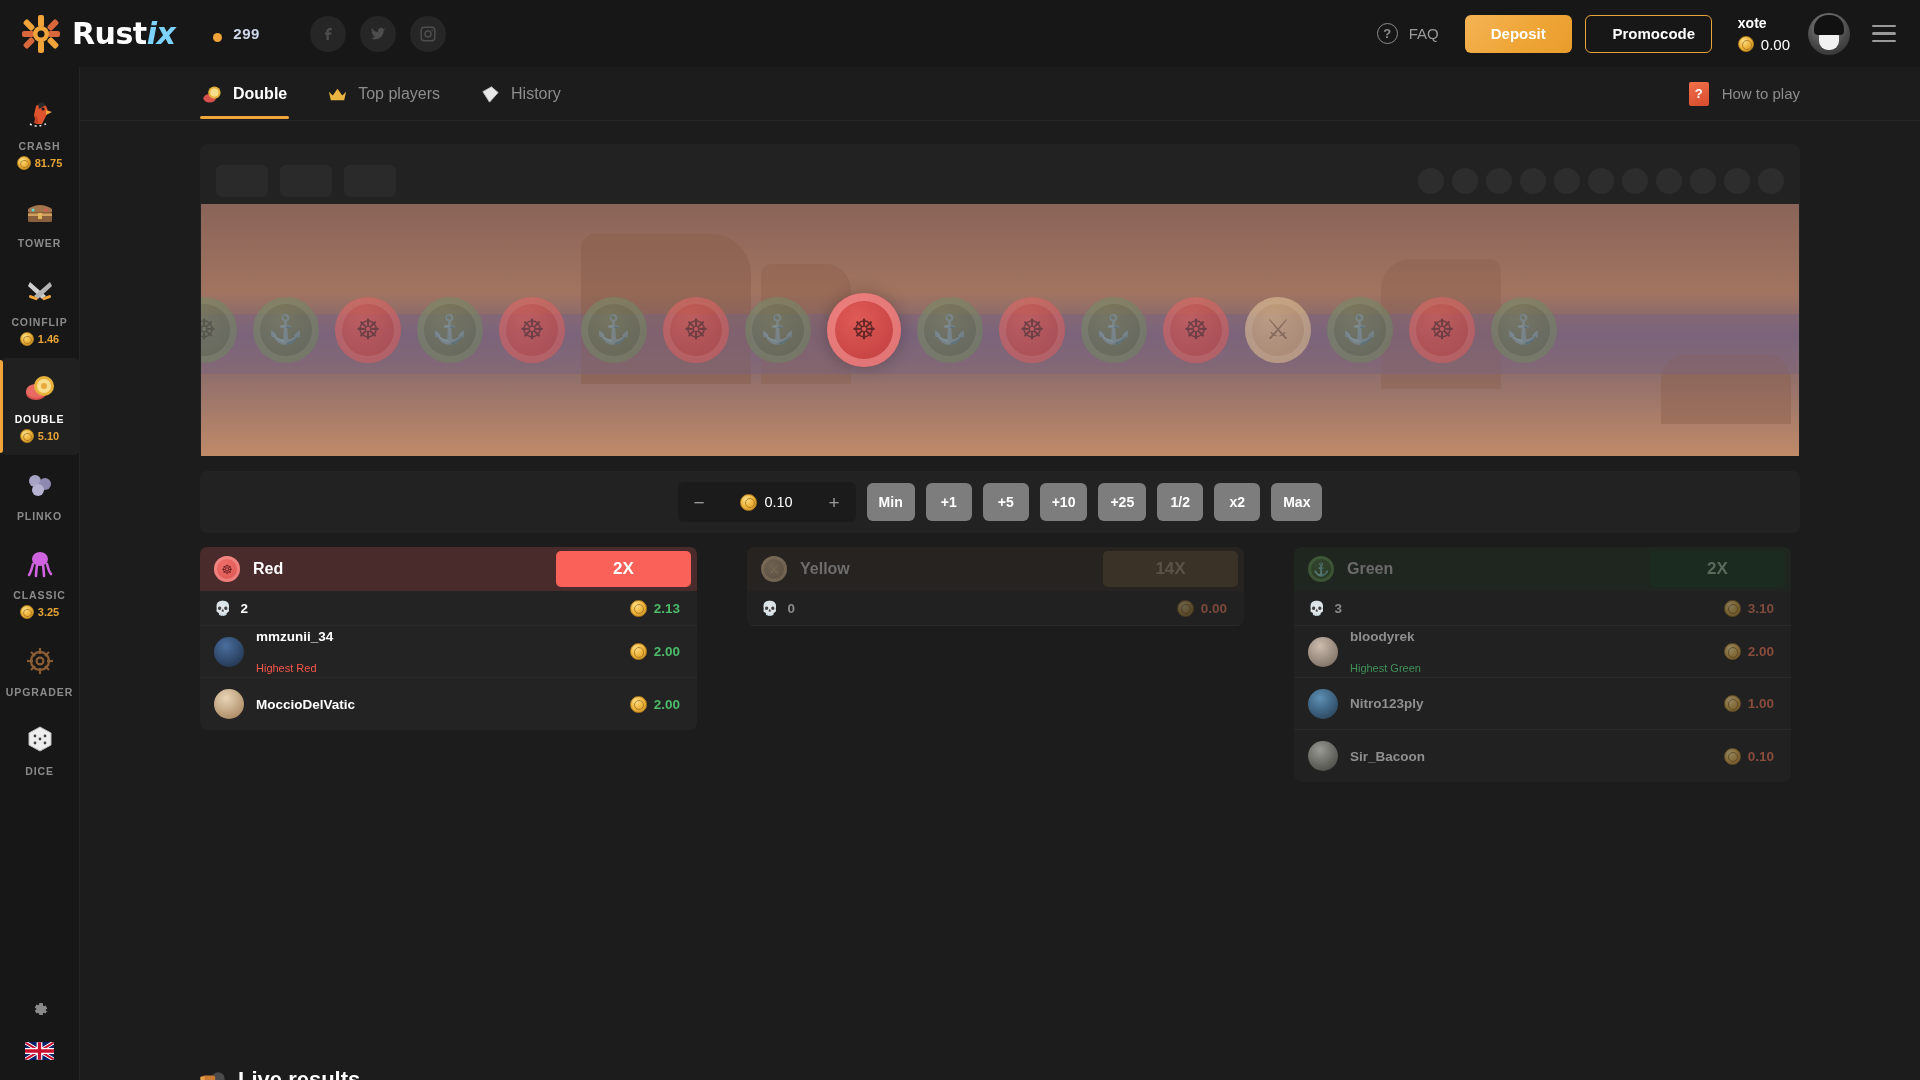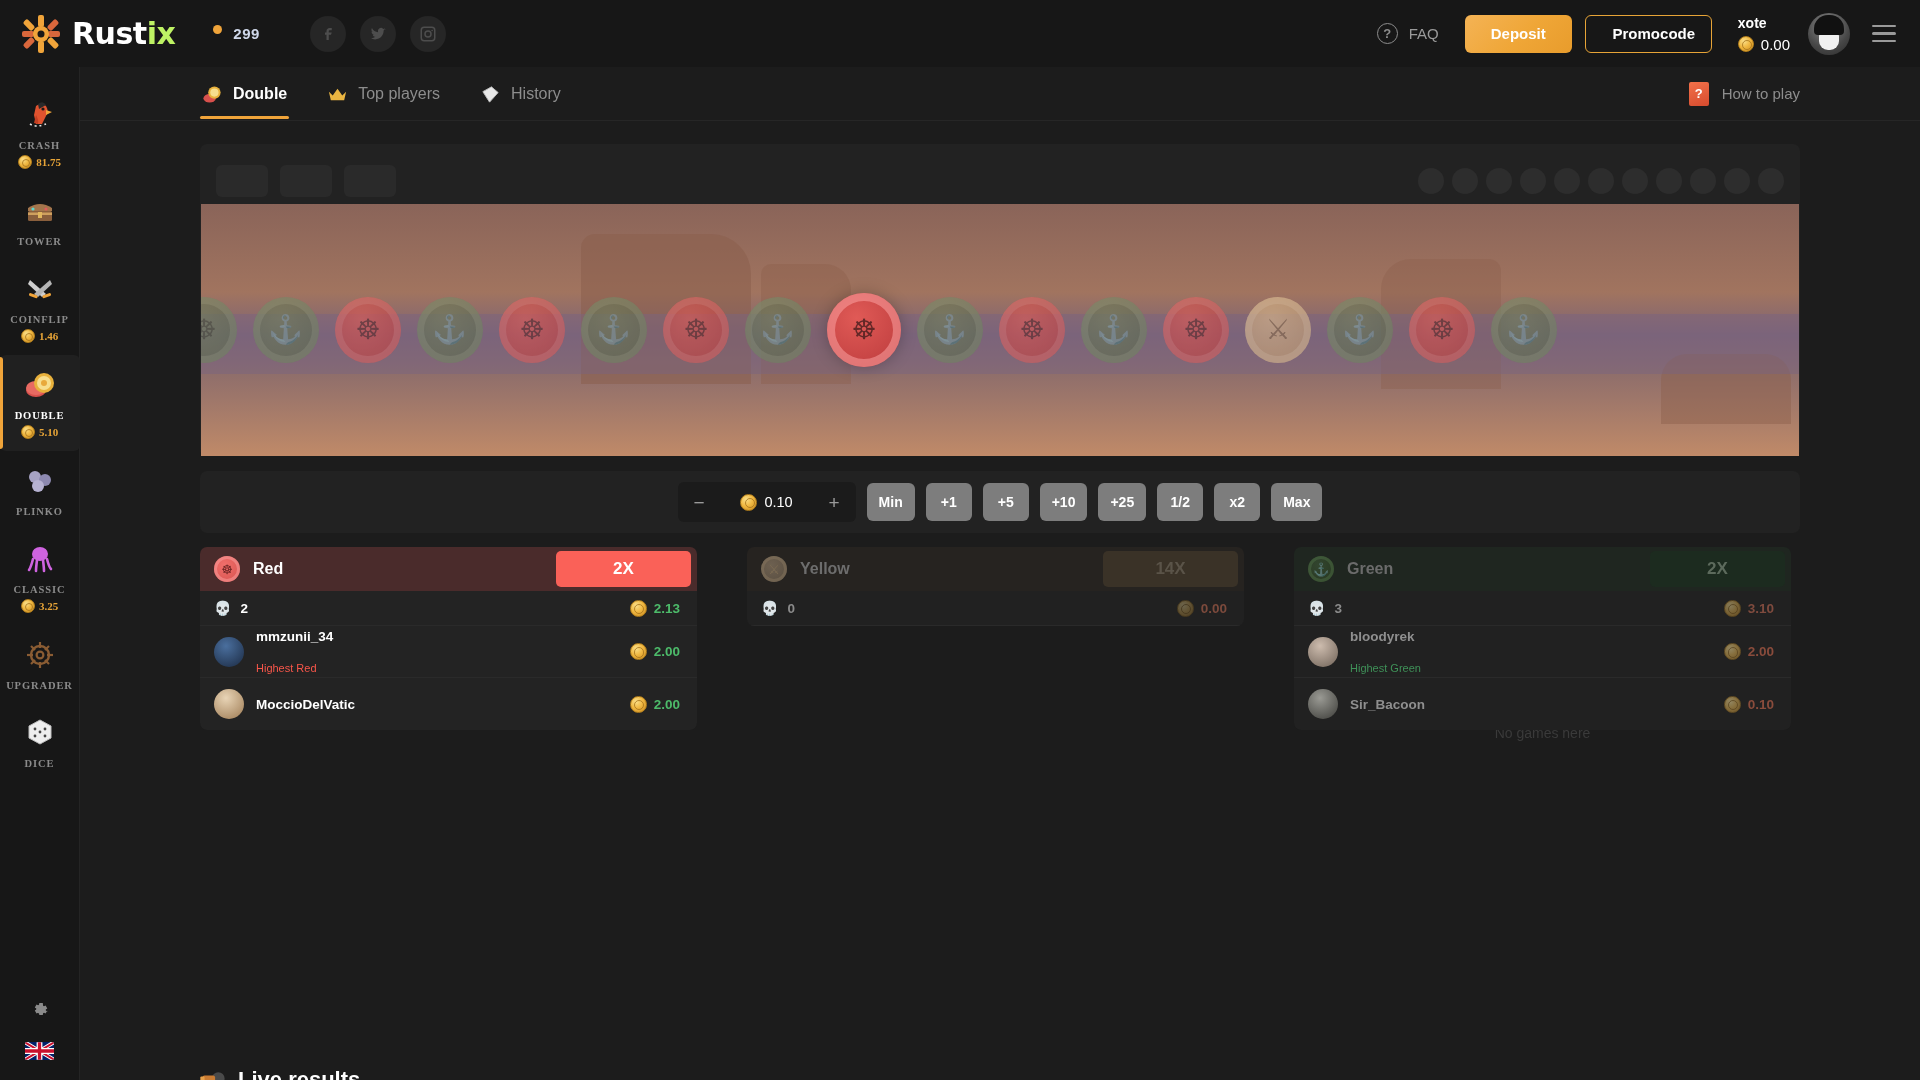--- a/index.html
+++ b/index.html
@@ -17,22 +17,22 @@
     background: #171717;
     display: flex; align-items: center;
     z-index: 50;
   }
   .logo-wrap { display: flex; align-items: center; margin-left: 20px; gap: 10px; }
   .logo-mark { width: 42px; height: 42px; position: relative; }
   .logo-text {
     font-size: 30px; font-weight: bold; color: #ffffff;
     letter-spacing: -0.5px; font-family: "DejaVu Sans", sans-serif;
   }
-  .logo-text .accent { color: #bef264; }
-  .online-wrap { display: flex; align-items: flex-start; gap: 11px; margin-left: 38px; }
+  .logo-text .accent { color: #7dd3fc; font-style: italic; }
+  .online-wrap { display: flex; align-items: flex-end; gap: 11px; margin-left: 38px; }
   .online-dot { width: 9px; height: 9px; border-radius: 50%; background: #f0a43a; }
   .online-count { color: #cfd8ea; font-size: 15px; font-weight: bold; letter-spacing: .5px; }
 
   .social-wrap { display: flex; align-items: center; gap: 14px; margin-left: 50px; }
   .social-btn {
     width: 36px; height: 36px; border-radius: 50%;
     background: #262626; display: flex; align-items: center; justify-content: center;
     color: #4a4a4a;
   }
   .social-btn svg { width: 18px; height: 18px; fill: #4d4d4d; }
@@ -88,21 +88,20 @@
     content: ""; position: absolute; left: 22%; top: 22%; width: 56%; height: 56%;
     border-radius: 50%; border: 1.2px solid #a5721a; opacity: .8;
   }
 
   
   .sidebar {
     position: absolute; left: 0; top: 67px; width: 80px; height: 1013px;
     background: #171717; border-right: 1px solid #242424;
     display: flex; flex-direction: column; align-items: center;
     padding-top: 18px;
-    font-family: Liberation Serif, serif;
   }
   .nav-item {
     width: 80px; padding: 13px 0 12px; display: flex; flex-direction: column;
     align-items: center; position: relative;
   }
   .nav-item.active::before {
     content: ""; position: absolute; left: 0; top: 2px; bottom: 2px; width: 3px;
     background: #f0a43a; border-radius: 0 3px 3px 0;
   }
   .nav-item.active { background: #202020; border-radius: 6px; }
@@ -720,20 +719,30 @@
           <span class="bet-meta">
             <span class="bet-name">bloodyrek</span>
             <span class="bet-tag green">Highest Green</span>
           </span>
           <span class="bet-amt">
             <i class="coin coin-l" style="filter:brightness(.6) saturate(.7);"></i>
             <span>2.00</span>
           </span>
         </div>
         <div class="bet-row">
+          <span class="bet-av" style="background:radial-gradient(circle at 40% 30%,#5d8fb5,#20374c);"></span>
+          <span class="bet-meta">
+            <span class="bet-name">Nitro123ply</span>
+          </span>
+          <span class="bet-amt">
+            <i class="coin coin-l" style="filter:brightness(.6) saturate(.7);"></i>
+            <span>1.00</span>
+          </span>
+        </div>
+        <div class="bet-row">
           <span class="bet-av" style="background:radial-gradient(circle at 40% 30%,#9a9a94,#3c3c38);"></span>
           <span class="bet-meta">
             <span class="bet-name">Sir_Bacoon</span>
           </span>
           <span class="bet-amt">
             <i class="coin coin-l" style="filter:brightness(.6) saturate(.7);"></i>
             <span>0.10</span>
           </span>
         </div>
       </div>

